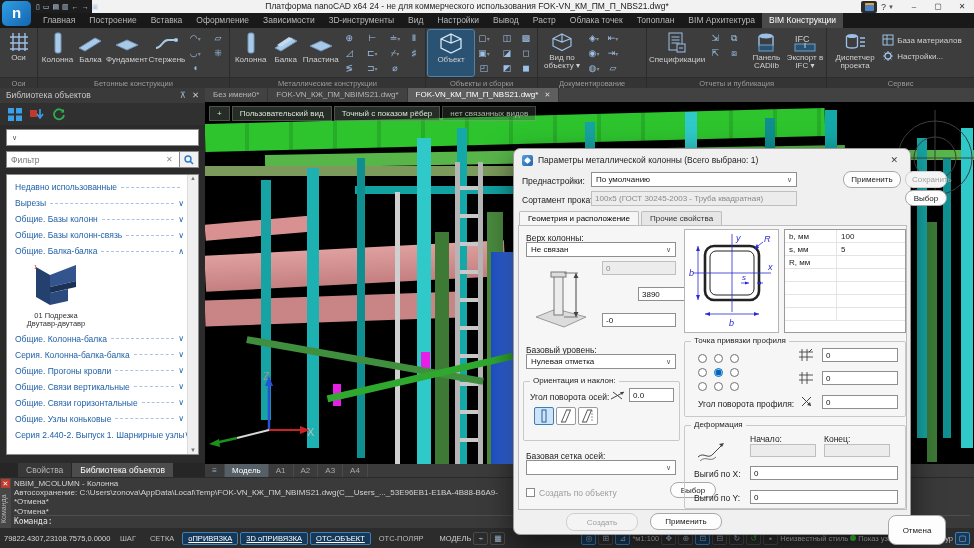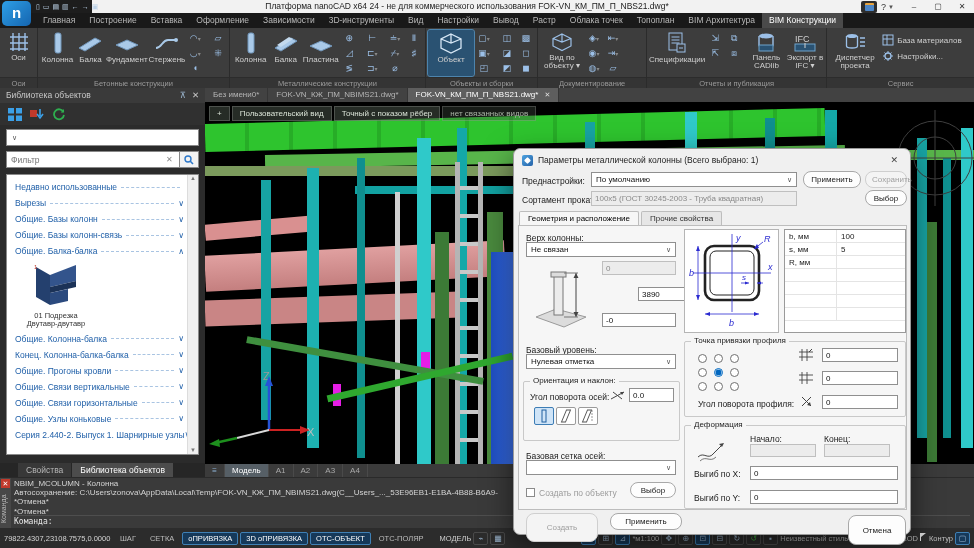--- a/index.html
+++ b/index.html
@@ -80,40 +80,40 @@
   .cmd-side{position:absolute;left:0;top:0;width:11px;height:51px;background:#474747;}
   .cmd-x{position:absolute;left:1px;top:1px;width:9px;height:9px;background:#c0392b;color:#fff;font-size:7px;line-height:9px;text-align:center;}
   .cmd-vert{position:absolute;left:0px;top:12px;width:11px;height:38px;writing-mode:vertical-rl;transform:rotate(180deg);font-size:7px;color:#bbb;text-align:center;letter-spacing:0;}
   .cmd-lines{position:absolute;left:14px;top:1px;right:4px;font-family:"DejaVu Sans Mono",monospace;font-size:8px;line-height:9.2px;color:#d5d5d5;white-space:nowrap;overflow:hidden;}
   .cmd-input{position:absolute;left:14px;bottom:2px;right:4px;font-family:"DejaVu Sans Mono",monospace;font-size:8px;color:#e5e5e5;border-top:1px solid #4e4e4e;padding-top:1px;}
 
   
   .statusbar{position:absolute;left:0;top:528px;width:974px;height:20px;background:#2c2c2c;display:flex;align-items:center;font-size:7.5px;color:#bdbdbd;padding:0 4px;gap:2px;white-space:nowrap;}
   .st-coords{width:108px;color:#d5d5d5;}
   .st-btn{padding:1px 5px;border:1px solid transparent;border-radius:2px;}
-  .st-btn.on{background:#16395a;border-color:#3f80b5;color:#fff;}
+  .st-btn.on{background:#16395a;border-color:#3f80b5;color:#fff;text-decoration:underline;}
   .st-ico{width:15px;height:13px;border:1px solid #4a4a4a;border-radius:2px;text-align:center;line-height:12px;color:#9db8d2;font-size:8px;}
   .st-ico.on{background:#16395a;border-color:#3f80b5;}
   .greendot{width:6px;height:6px;border-radius:50%;background:#35c435;display:inline-block;margin-right:2px;}
   .flag{display:inline-block;width:7px;height:8px;position:relative;margin-right:2px;}
   .flag:before{content:"";position:absolute;left:0;top:0;width:1px;height:8px;background:#ddd;}
   .flag:after{content:"";position:absolute;left:1px;top:0;border-left:5px solid #ddd;border-bottom:4px solid transparent;}
 
   
   .dialog{position:absolute;left:513px;top:148px;width:398px;height:387px;background:#f0f0f0;border:1px solid #9a9a9a;border-radius:7px;box-shadow:0 10px 30px rgba(0,0,0,.55);z-index:40;color:#1a1a1a;font-size:8.5px;}
   .dlg-title{height:22px;display:flex;align-items:center;padding:0 8px;gap:5px;font-size:8.5px;color:#222;}
   .dlg-title .dx{margin-left:auto;color:#444;font-size:9px;padding:0 4px;}
   .dlg-ico{width:11px;height:11px;border-radius:2px;background:linear-gradient(135deg,#4da2e0,#2563a8);display:inline-block;position:relative;}
   .dlg-ico:after{content:"";position:absolute;left:3px;top:3px;width:5px;height:5px;background:#fff;border-radius:1px;transform:rotate(45deg);}
   .dl{position:absolute;color:#1a1a1a;}
   .din{position:absolute;height:14px;border:1px solid #8f8f8f;background:#fff;font-size:8px;padding:0 3px;color:#111;}
   .din:disabled,.din.dis{background:#ececec;color:#8a8a8a;border-color:#bfbfbf;}
   .dcombo{position:absolute;height:15px;border:1px solid #8f8f8f;background:#fff;font-size:8px;line-height:13px;padding:0 4px;color:#111;display:flex;}
   .dcombo .grow{flex:1;overflow:hidden;white-space:nowrap;}
-  .dbtn{position:absolute;border:1px solid #a8a8a8;background:#fdfdfd;border-radius:8px;font-size:8px;text-align:center;color:#1a1a1a;}
+  .dbtn{position:absolute;border:1px solid #a8a8a8;background:#fdfdfd;border-radius:8px;font-size:8px;text-align:center;color:#1a1a1a;margin-left:40px;}
   .dbtn.dis{color:#9f9f9f;border-color:#cfcfcf;background:#f4f4f4;}
   .dtabs{position:absolute;left:5px;top:62px;display:flex;font-size:8px;}
   .dtabbtn{padding:2px 8px;border:1px solid #bdbdbd;border-bottom:none;background:#e6e6e6;color:#333;margin-right:2px;border-radius:2px 2px 0 0;}
   .dtabbtn.active{background:#f6f6f6;color:#000;position:relative;top:0px;}
   .dpage{position:absolute;left:4px;top:76px;width:389px;height:285px;border:1px solid #bdbdbd;background:#f6f6f6;}
   .dgroup{position:absolute;border:1px solid #c9c9c9;border-radius:2px;}
   .dgroup>.glabel{position:absolute;top:-6px;left:6px;background:#f6f6f6;padding:0 3px;font-size:8px;color:#222;}
   .radio{position:absolute;width:9px;height:9px;border:1px solid #707070;border-radius:50%;background:#fff;}
   .radio.sel{border-color:#0067c0;}
   .radio.sel:after{content:"";position:absolute;left:2px;top:2px;width:3px;height:3px;border-radius:50%;background:#0067c0;box-shadow:0 0 0 1.5px #0067c0;}
@@ -463,21 +463,21 @@
         </svg>
         <div>01 Подрезка</div>
         <div>Двутавр-двутавр</div>
       </div>
       <div class="titem">
           <span>Общие. Колонна-балка</span>
           <span class="dash"></span>
           <span class="tchev">∨</span>
         </div>
       <div class="titem">
-          <span>Конец. Колонна-балка-балка</span>
+          <span>Серия. Колонна-балка-балка</span>
           <span class="dash"></span>
           <span class="tchev">∨</span>
         </div>
       <div class="titem">
           <span>Общие. Прогоны кровли</span>
           <span class="dash"></span>
           <span class="tchev">∨</span>
         </div>
       <div class="titem">
           <span>Общие. Связи вертикальные</span>
@@ -704,21 +704,21 @@
 
     <span class="dl" style="left:12px;top:302px">Базовая сетка осей:</span>
     <div class="dcombo" style="left:12px;top:311px;width:150px">
       <span class="grow"></span>
         <span class="chev">∨</span>
     </div>
     <button class="dbtn" style="left:116px;top:333px;width:46px;height:16px">Выбор</button>
     <span class="chk" style="left:12px;top:339px"></span>
     <span class="dl" style="left:25px;top:339px;color:#9a9a9a">Создать по объекту</span>
 
-    <button class="dbtn dis" style="left:12px;top:364px;width:72px;height:29px">Создать</button>
+    <button class="dbtn dis" style="left:12px;top:364px;width:72px;height:18px">Создать</button>
     <button class="dbtn" style="left:96px;top:364px;width:72px;height:17px">Применить</button>
 
     <div class="abs" style="left:170px;top:80px;width:95px;height:104px;background:#fff;border:1px solid #b5b5b5">
       <svg width="93" height="102">
         <rect x="20" y="16" width="54" height="54" rx="9" fill="none" stroke="#222" stroke-width="2.6"></rect>
         <rect x="25" y="21" width="44" height="44" rx="6" fill="none" stroke="#222" stroke-width="1"></rect>
         <path d="M47 4v78M8 43h78" stroke="#2a2ad0" stroke-width=".8"></path>
         <text x="51" y="11" fill="#2a2ad0" font-size="9" font-style="italic">y</text>
         <text x="83" y="40" fill="#2a2ad0" font-size="9" font-style="italic">x</text>
         <path d="M78 12 L69 19" stroke="#2a2ad0" stroke-width=".8"></path>

